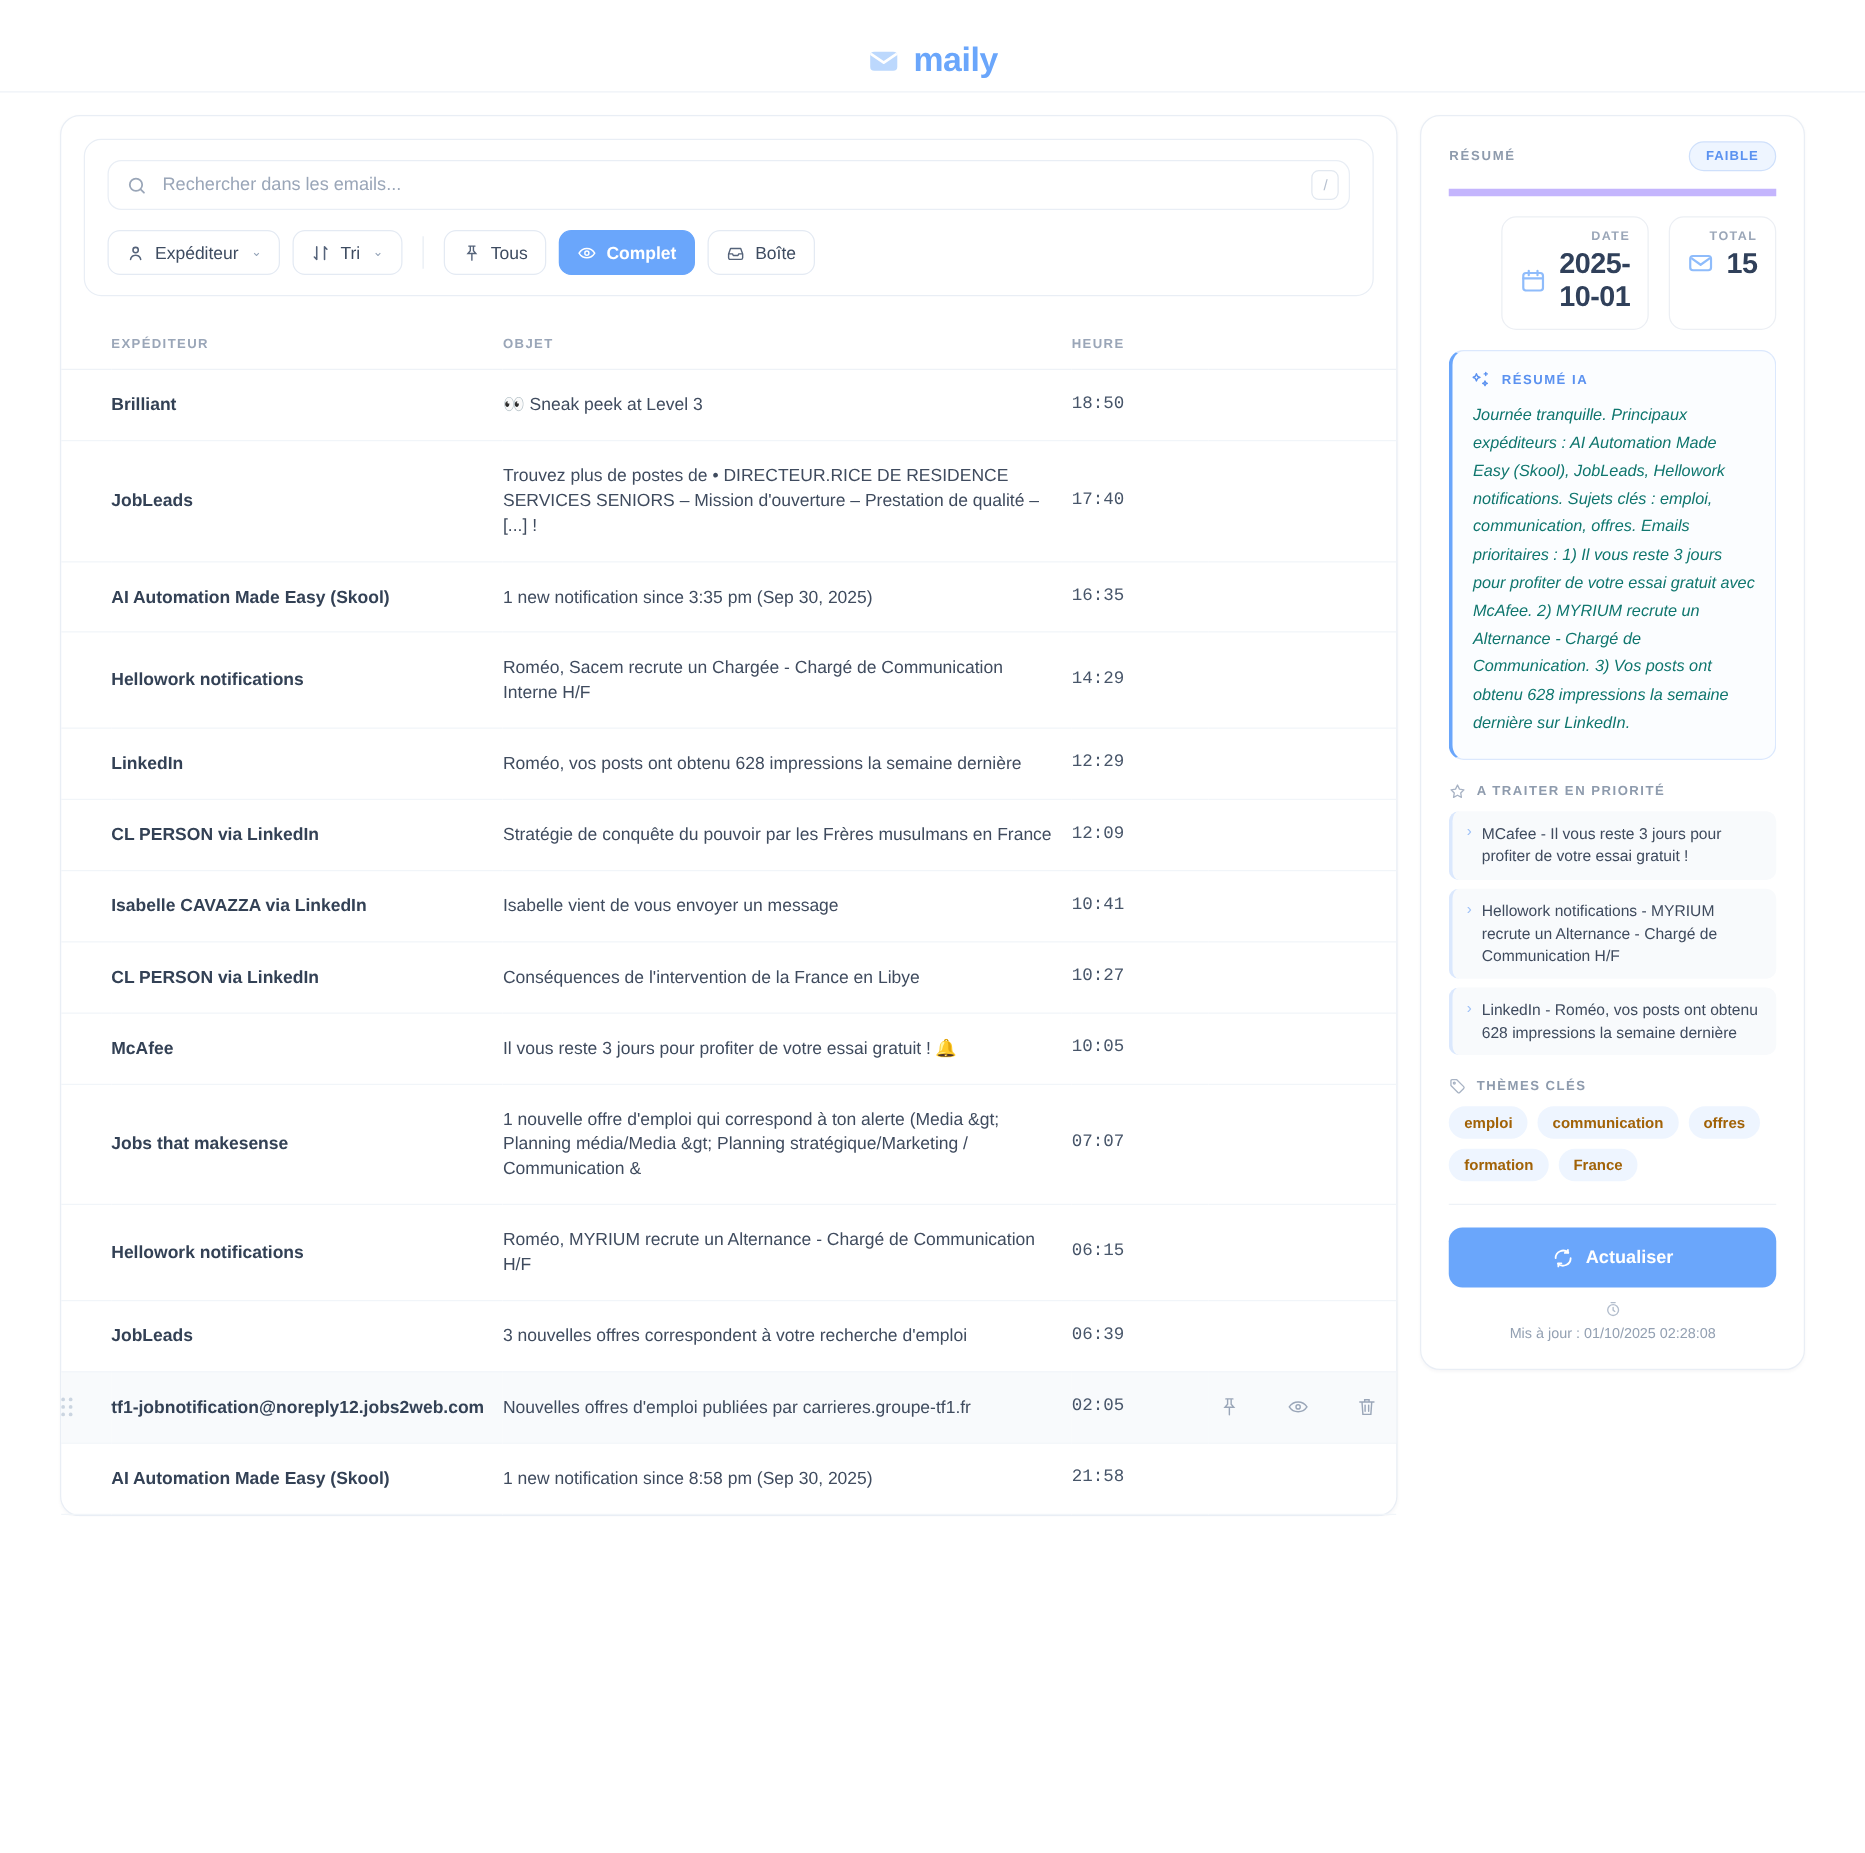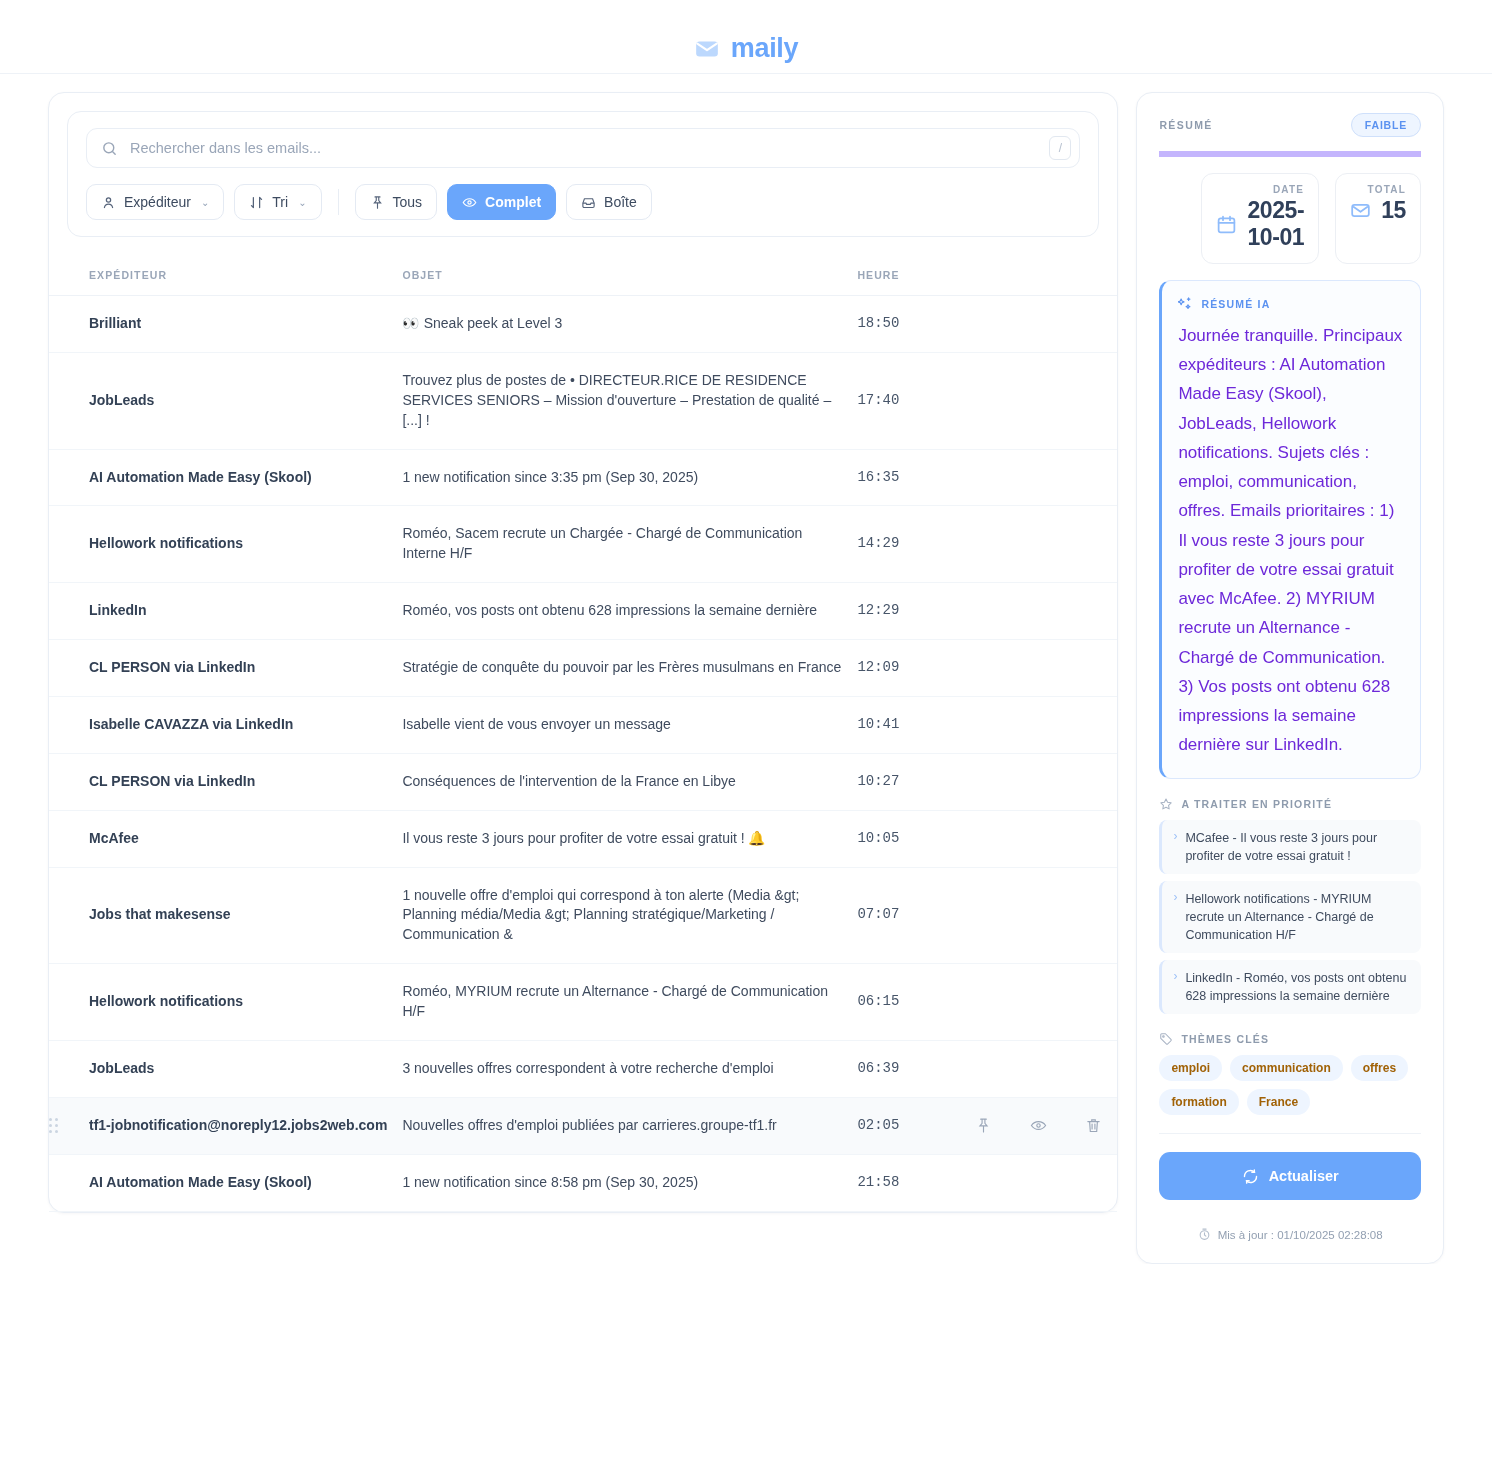--- a/index.html
+++ b/index.html
@@ -201,21 +201,21 @@
     border-left: 3px solid #6aa6fb;
     border-radius: 12px;
     background: #fbfdff;
     padding: 15px 16px 18px 16px;
   }
   .ai-head {
     display: flex; align-items: center; gap: 8px;
     font-size: 10.5px; letter-spacing: 1.2px; font-weight: bold; color: #5b92f0;
     margin-bottom: 10px;
   }
-  .ai-text { font-size: 17px; line-height: 1.72; color: #6d28d9; }
+  .ai-text { font-size: 13px; line-height: 1.72; color: #0f766e; font-style: italic; }
 
   .sec-head {
     display: flex; align-items: center; gap: 8px;
     font-size: 10.5px; letter-spacing: 1.2px; font-weight: bold; color: #8e9bad;
     margin: 18px 0 9px 0;
   }
   .prio-item {
     display: flex; gap: 8px;
     background: #f8fafc;
     border-left: 3px solid #dbe8fd;
@@ -245,23 +245,23 @@
     border-radius: 11px;
     background: #6aa6fb;
     color: #fff;
     font-size: 14.5px;
     font-weight: bold;
     font-family: inherit;
     display: flex; align-items: center; justify-content: center; gap: 10px;
     cursor: pointer;
   }
   .updated {
-    margin-top: 28px;
+    margin-top: 11px;
     display: flex; align-items: center; justify-content: center; gap: 7px;
-    font-size: 11.5px; color: #93a0b2;
+    font-size: 11.5px; color: #93a0b2; flex-direction: column;
   }
 
   svg { display: block; }
 </style>
 </head>
 <body>
 
 <div class="topbar">
   <div class="brand">
     <span class="brand-icon">

